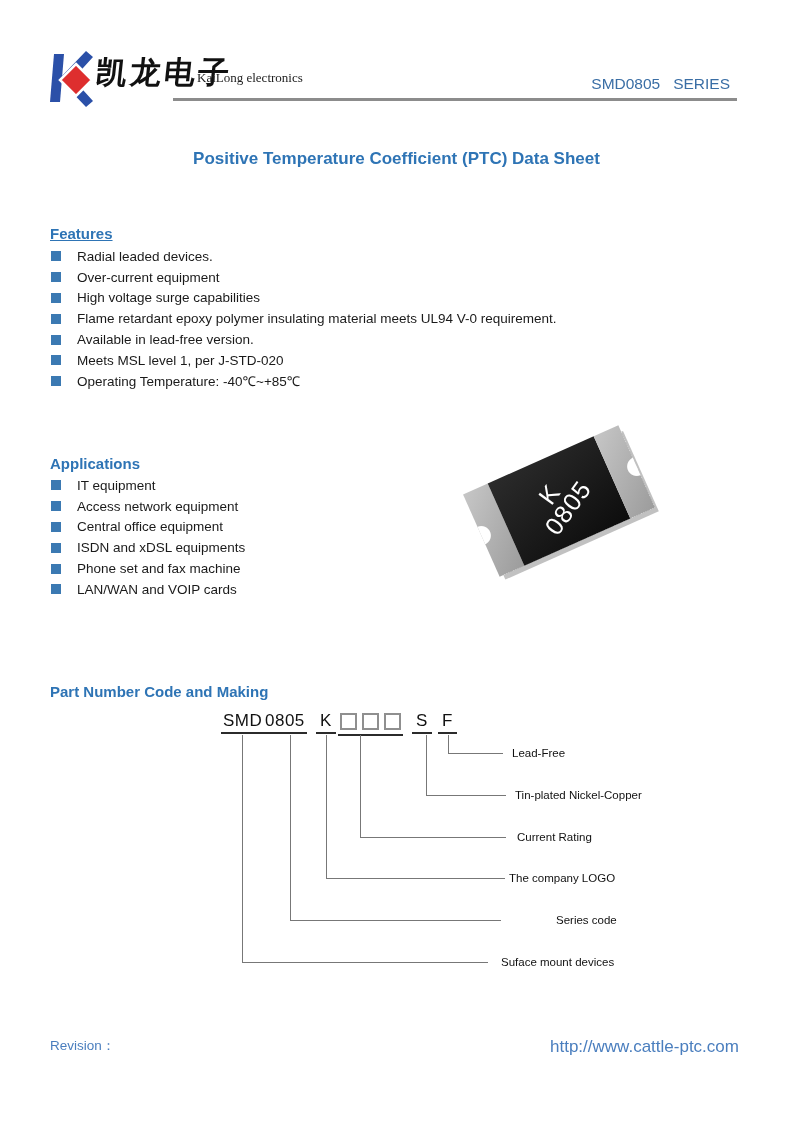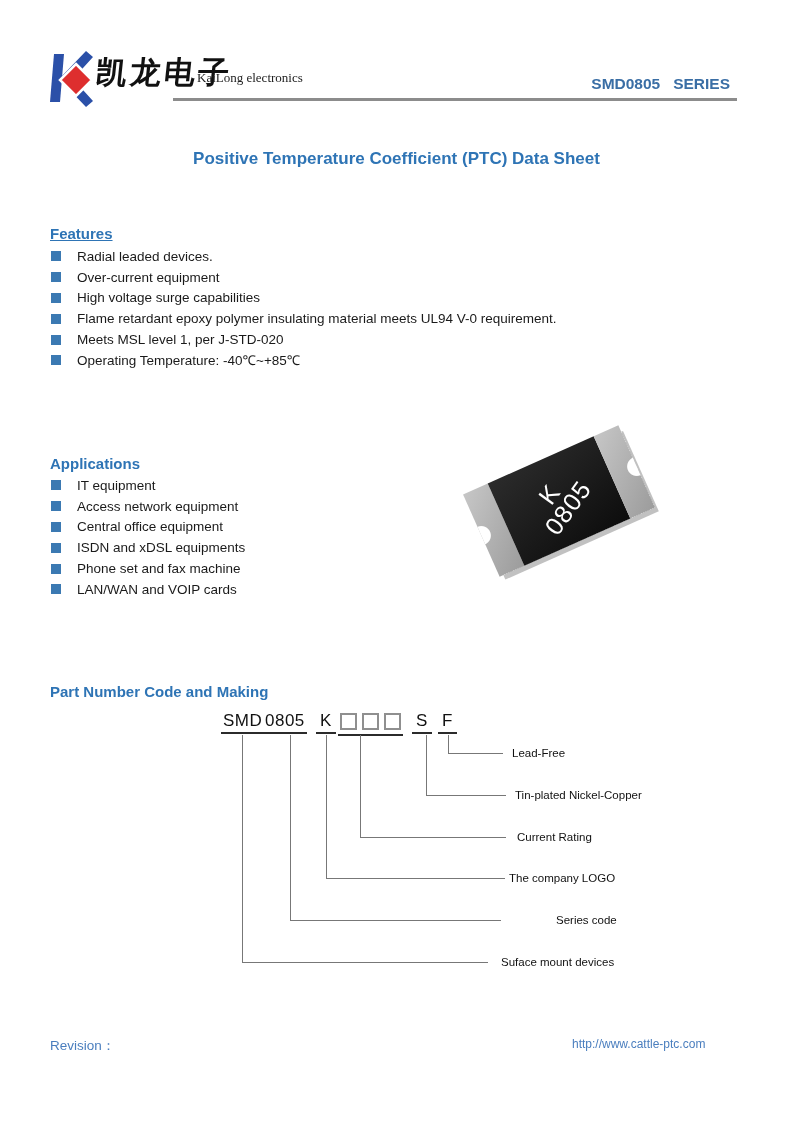--- a/index.html
+++ b/index.html
@@ -4,21 +4,21 @@
 <style>
   html,body{margin:0;padding:0;background:#ffffff;}
   .page{position:relative;width:793px;height:1122px;background:#fff;
         font-family:"Liberation Sans",sans-serif;overflow:hidden;color:#1a1a1a;}
   .abs{position:absolute;}
 
   
   .brand-cn{left:96px;top:52px;font-size:31px;font-weight:900;color:#111;
             font-family:"Liberation Serif",serif;letter-spacing:3px;transform:skewX(-6deg);}
   .brand-en{left:197px;top:70px;font-size:13px;color:#222;font-family:"Liberation Serif",serif;}
-  .series{left:558px;top:75px;width:172px;text-align:right;font-size:15.5px;font-weight:bold;
+  .series{left:558px;top:75px;width:172px;text-align:right;font-size:15.5px;font-weight:normal;
           color:#3A6EA5;white-space:pre;}
   .hrule{left:173px;top:98px;width:564px;height:3px;background:#8c8c8c;}
 
   
   .doc-title{left:0;top:149px;width:793px;text-align:center;font-size:17px;
              font-weight:bold;color:#2E74B5;}
 
   
   .sec-head{font-size:15px;font-weight:bold;color:#2E74B5;}
   ul.blist{list-style:none;margin:0;padding:0;}
@@ -45,21 +45,21 @@
            padding:0 2px 1px 2px;letter-spacing:.5px;}
   .pn-boxes{top:711px;display:flex;gap:5px;border-bottom:2px solid #2b2b2b;
             padding:2px 2px 4px 2px;}
   .pn-box{width:13px;height:13px;border:2px solid #8f8f8f;background:#fff;}
   .vline{width:1px;background:#777;}
   .hline{height:1px;background:#777;}
   .pn-label{font-size:11.5px;color:#111;}
 
   
   .footer-rev{left:50px;top:1037px;font-size:13.5px;color:#4A7EBE;}
-  .footer-url{left:572px;top:1037px;font-size:12px;color:#4A7EBE;text-decoration:none;}
+  .footer-url{left:550px;top:1037px;font-size:17px;color:#4A7EBE;text-decoration:none;}
 </style>
 </head>
 <body>
 
 <div class="page">
 
   <div class="abs" style="left:42px;top:46px;width:64px;height:62px;">
     <svg width="64" height="62" viewBox="0 0 64 62">
       <polygon points="12,8 22,8 18,56 8,56" fill="#2B50A8"></polygon>
       <path d="M20,30 L44,5 L51,11 L31,33 L51,55 L44,61 L20,36 Z" fill="#2B50A8"></path>
@@ -83,20 +83,24 @@
         <span class="bullet"></span>
         <span class="itxt">Over-current equipment</span>
       </li>
     <li>
         <span class="bullet"></span>
         <span class="itxt">High voltage surge capabilities</span>
       </li>
     <li>
         <span class="bullet"></span>
         <span class="itxt">Flame retardant epoxy polymer insulating material meets UL94 V-0 requirement.</span>
+      </li>
+    <li>
+        <span class="bullet"></span>
+        <span class="itxt">Available in lead-free version.</span>
       </li>
     <li>
         <span class="bullet"></span>
         <span class="itxt">Meets MSL level 1, per J-STD-020</span>
       </li>
     <li>
         <span class="bullet"></span>
         <span class="itxt">Operating Temperature: -40℃~+85℃</span>
       </li>
   </ul>

